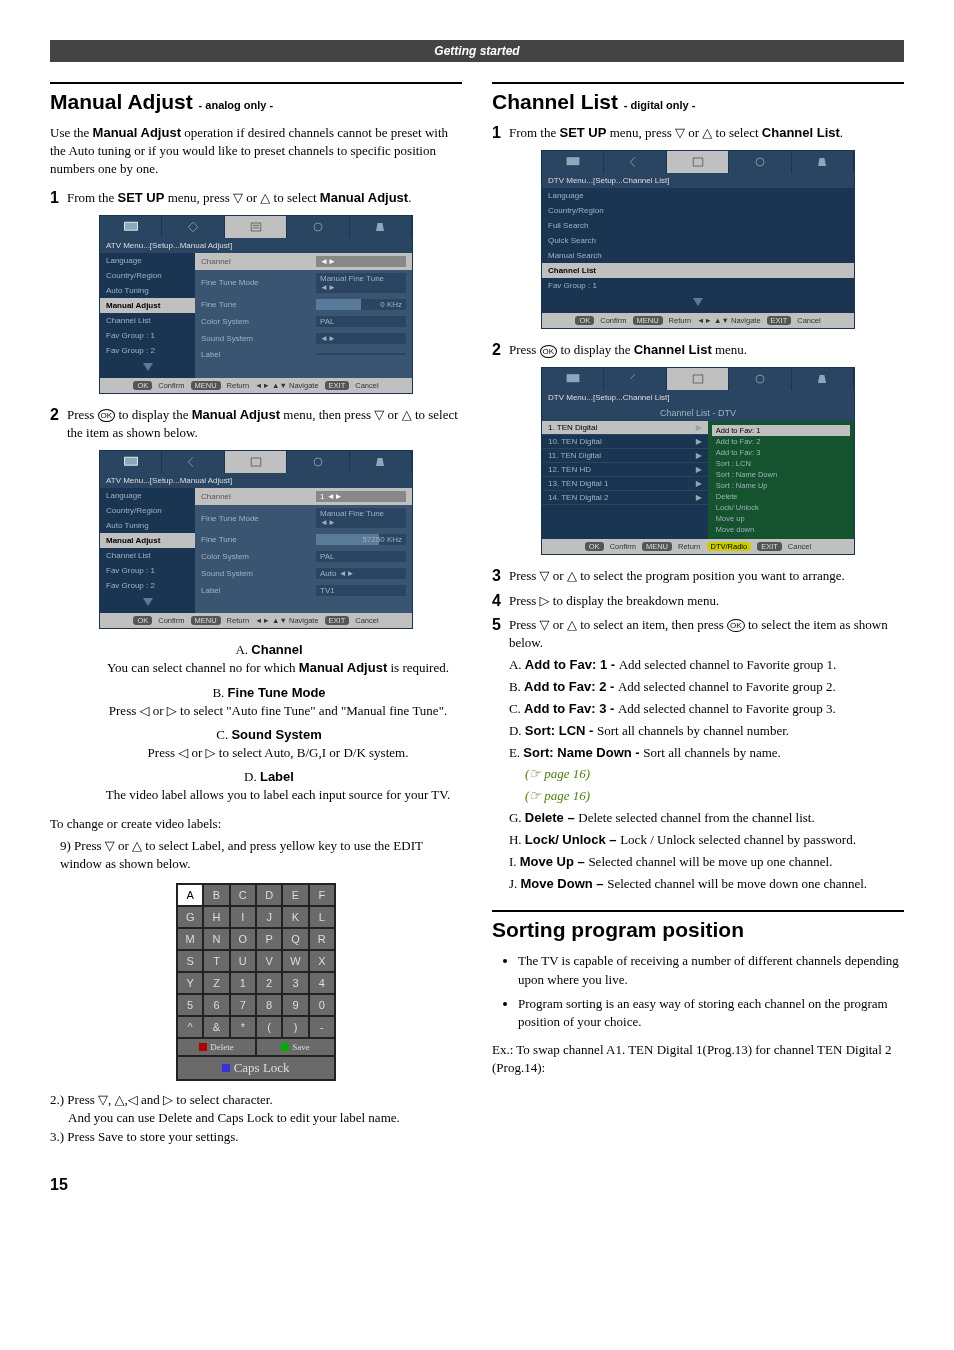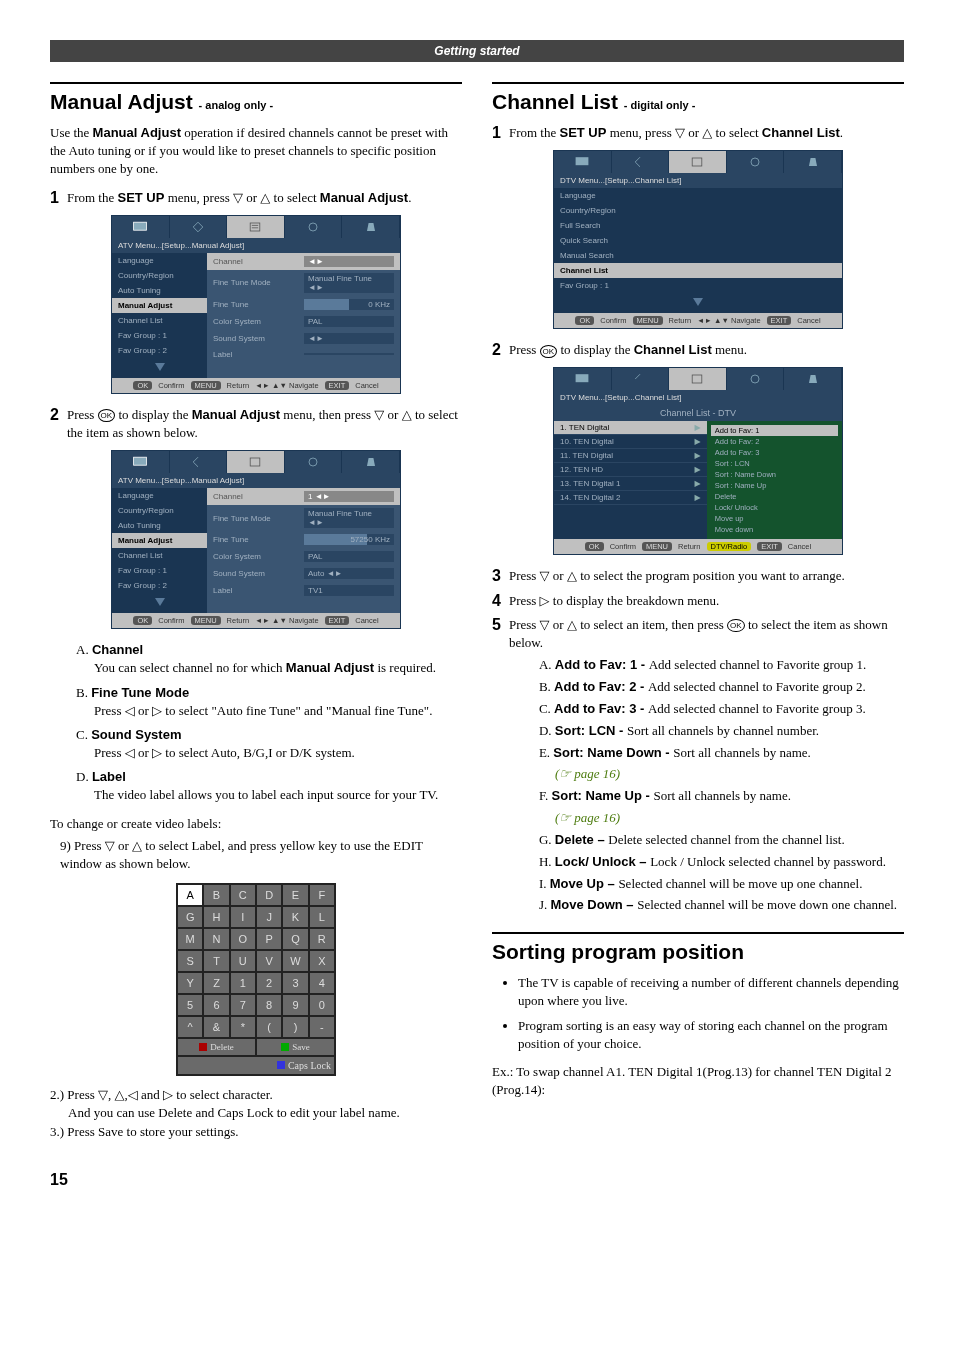--- a/index.html
+++ b/index.html
@@ -12,21 +12,21 @@
   .section-title .sub { font-size: 11px; font-weight: bold; }
   p, li { font-size: 13px; line-height: 1.4; }
   .body-text { margin-bottom: 10px; }
   .step { display: flex; gap: 8px; margin-bottom: 6px; }
   .step-num { font-family: Arial, sans-serif; font-weight: 900; font-size: 16px; flex-shrink: 0; }
   .step-body { flex: 1; font-size: 13px; line-height: 1.4; }
   .bold { font-weight: bold; font-family: Arial, sans-serif; }
   .ok-icon { display: inline-block; border: 1px solid #000; border-radius: 50%; font-size: 8px; padding: 0 2px; font-family: Arial; vertical-align: middle; }
 
   
-  .osd { width: 290px; margin: 8px auto 12px auto; background: #1a3552; color: #bbb; font-family: Arial, sans-serif; font-size: 9px; border: 1px solid #1a3552; }
+  .osd { width: 314px; margin: 8px auto 12px auto; background: #1a3552; color: #bbb; font-family: Arial, sans-serif; font-size: 9px; border: 1px solid #1a3552; }
   .osd-tabs { display: flex; background: #2a4562; }
   .osd-tab { flex: 1; height: 22px; display: flex; align-items: center; justify-content: center; border-right: 1px solid #1a3552; }
   .osd-tab svg { width: 16px; height: 14px; }
   .osd-tab.sel { background: #c0c0c0; }
   .osd-bc { background: #2a4562; padding: 3px 6px; font-size: 8px; color: #ddd; }
   .osd-body { display: flex; }
   .osd-side { width: 95px; background: #1a3552; }
   .osd-side div { padding: 3px 6px; font-size: 8px; color: #a0b0c0; }
   .osd-side div.sel { background: #c0c0c0; color: #000; font-weight: bold; }
   .osd-main { flex: 1; background: #3a5572; }
@@ -43,34 +43,34 @@
   .osd2-title { text-align: center; background: #2a4562; padding: 3px; font-size: 9px; color: #a0b0c0; }
   .osd2-lists { display: flex; }
   .osd2-left { flex: 1.2; background: #1a3552; }
   .osd2-right { flex: 1; background: #14532d; padding: 4px; }
   .osd2-left div { display: flex; justify-content: space-between; padding: 2px 6px; font-size: 8px; color: #a0b0c0; border-bottom: 1px solid #2a4562; }
   .osd2-left div.sel { background: #c0c0c0; color: #000; }
   .osd2-left div span.arrow { color: #8aa; }
   .osd2-right div { padding: 1px 4px; font-size: 7.5px; color: #a0b0c0; }
   .osd2-right div.sel { background: #c0c0c0; color: #000; }
 
-  .sub-list { margin-left: 30px; margin-top: 4px; }
+  .sub-list { margin-top: 4px; }
   .sub-list .item { font-size: 13px; line-height: 1.45; margin-bottom: 3px; }
   .italic-ref { font-style: italic; color: #4d7c0f; font-size: 12px; }
-  .indent { margin-left: 26px; }
+  .indent { margin-left: 26px; text-align: center; }
 
   
   .vkbd { width: 160px; margin: 10px auto; background: #5a5a5a; border: 1px solid #222; }
   .vkbd-grid { display: grid; grid-template-columns: repeat(6, 1fr); }
   .vkbd-key { background: #6a6a6a; border: 1px solid #222; color: #ddd; font-family: Arial; font-size: 11px; text-align: center; padding: 4px 0; }
   .vkbd-key.sel { background: #fff; color: #000; }
   .vkbd-bot { display: flex; }
   .vkbd-del { flex: 1; background: #6a6a6a; border: 1px solid #222; color: #ddd; font-size: 9px; text-align: center; padding: 3px; display:flex; align-items:center; justify-content:center; gap:3px;}
   .vkbd-save { flex: 1; background: #6a6a6a; border: 1px solid #222; color: #ddd; font-size: 9px; text-align: right; padding: 3px; display:flex; align-items:center; justify-content:center; gap:3px;}
-  .vkbd-caps { background: #6a6a6a; border: 1px solid #222; color: #ddd; font-size: 10px; text-align: right; padding: 3px; }
+  .vkbd-caps { background: #6a6a6a; border: 1px solid #222; color: #ddd; font-size: 13px; text-align: center; padding: 3px; }
   .sq { display:inline-block; width:8px; height:8px; }
   .sq.red{background:#a00;} .sq.green{background:#0a0;} .sq.blue{background:#33d;}
 
   ul.bullets { list-style: disc; margin-left: 26px; margin-top: 6px; }
   ul.bullets li { margin-bottom: 6px; }
 
   .page-num { text-align: left; font-family: Arial; font-weight: bold; font-size: 16px; margin-top: 30px; }
   .triangle-down{display:inline-block;width:0;height:0;border-left:5px solid transparent;border-right:5px solid transparent;border-top:8px solid #5a7a9a;margin:2px auto;}
 </style>
 </head>
@@ -505,21 +505,20 @@
         <div class="step-num">5</div>
         <div class="step-body">
           <span>Press ▽ or △  to select an item, then press </span><span class="ok-icon">OK</span><span> to select the item as shown below.</span>
           <div class="sub-list" id="cl-items">
               <div class="item"><span>A. </span><span class="bold">Add to Fav: 1 - </span><span>Add selected channel to Favorite group 1.</span></div>
               <div class="item"><span>B. </span><span class="bold">Add to Fav: 2 - </span><span>Add selected channel to Favorite group 2.</span></div>
               <div class="item"><span>C. </span><span class="bold">Add to Fav: 3 - </span><span>Add selected channel to Favorite group 3.</span></div>
               <div class="item"><span>D. </span><span class="bold">Sort: LCN - </span><span>Sort all channels by channel number.</span></div>
               <div class="item"><span>E. </span><span class="bold">Sort: Name Down - </span><span>Sort all channels by name.</span></div>
               <div class="item italic-ref" style="margin-left: 16px;">(☞ page 16)</div>
-              <div class="item"><span>F. </span><span class="bold">Sort: Name Up - </span><span>Sort all channels by name.</span></div>
               <div class="item italic-ref" style="margin-left: 16px;">(☞ page 16)</div>
               <div class="item"><span>G. </span><span class="bold">Delete – </span><span>Delete selected channel from the channel list.</span></div>
               <div class="item"><span>H. </span><span class="bold">Lock/ Unlock – </span><span>Lock / Unlock selected channel by password.</span></div>
               <div class="item"><span>I. </span><span class="bold">Move Up – </span><span>Selected channel will be move up one channel.</span></div>
               <div class="item"><span>J. </span><span class="bold">Move Down – </span><span>Selected channel will be move down one channel.</span></div>
             </div>
         </div>
       </div>
 
       <div class="section-title" style="margin-top:14px">

